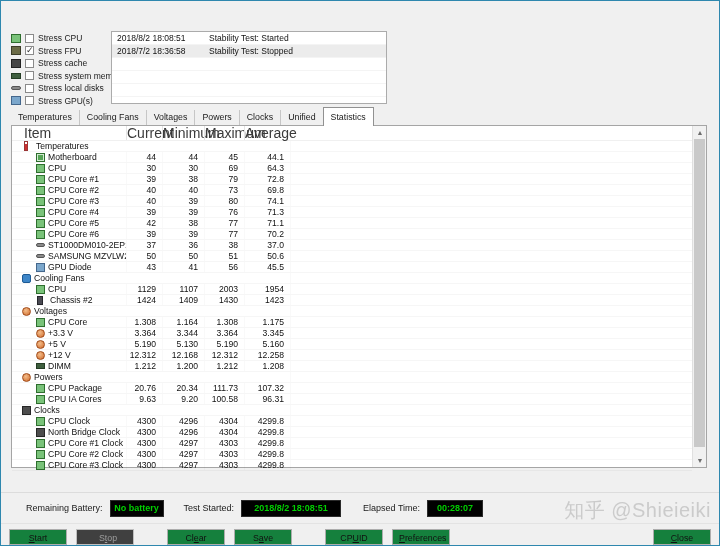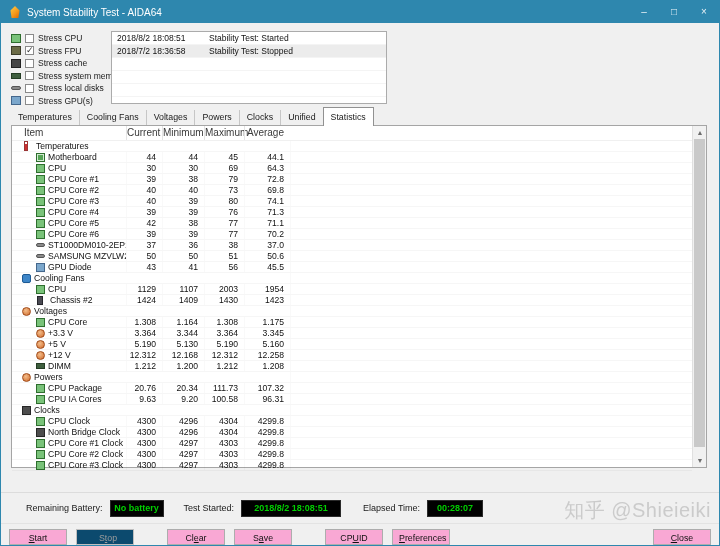--- a/index.html
+++ b/index.html
@@ -41,21 +41,21 @@
   .log-row .c2{flex:1;padding-left:5px;box-sizing:border-box;}
   .log-row.hl{background:#ececec;}
   
   .tabbar{position:absolute;left:10px;top:106px;height:18px;display:flex;align-items:flex-end;z-index:3;}
   .tab{height:15px;line-height:15px;padding:0 7px;font-size:8.8px;color:#1a1a1a;border-right:1px solid #c6c6c6;cursor:default;}
   .tab:last-child{border-right:none;}
   .tab.selected{height:18px;line-height:18px;background:#ffffff;border:1px solid #919191;border-bottom:none;margin-left:-1px;position:relative;top:1px;}
   
   .stats-panel{position:absolute;left:10px;top:124px;width:696px;height:343px;background:#fff;border:1px solid #a5a5a5;box-sizing:border-box;z-index:2;}
   .stats-inner{position:absolute;left:0;top:0;right:14px;bottom:0;display:flex;flex-direction:column;}
-  .stats-head{display:flex;height:14px;flex:none;color:#3a3a3a;font-size:10px;border-bottom:1px solid #f0f0f0;align-items:flex-end;}
+  .stats-head{display:flex;height:14px;flex:none;color:#3a3a3a;font-size:14px;border-bottom:1px solid #f0f0f0;align-items:flex-end;}
   .stats-head span{line-height:14px;box-sizing:border-box;}
   .h-item{width:114px;padding-left:12px;}
   .h-num{text-align:right;padding-right:6px;border-left:1px solid #e4e4e4;}
   .h-cur{width:36px;} .h-min{width:42px;} .h-max{width:40px;} .h-avg{width:46px;}
   .h-fill{flex:1;border-left:1px solid #e4e4e4;}
   .stats-body{flex:1;display:flex;flex-direction:column;}
   .srow{flex:1;display:flex;align-items:center;font-size:8.6px;color:#111;border-bottom:1px solid rgba(0,0,0,0.035);}
   .s-item{width:114px;display:flex;align-items:center;box-sizing:border-box;overflow:hidden;white-space:nowrap;}
   .srow.group .s-item{padding-left:10px;}
   .srow.item .s-item{padding-left:24px;}
@@ -73,43 +73,34 @@
   .statusbar{position:absolute;left:0;top:497px;width:100%;height:20px;display:flex;align-items:center;}
   .stat-label{font-size:9px;color:#1a1a1a;}
   .lcd{background:#000;color:#00cf00;font-size:9px;font-weight:bold;text-align:center;line-height:15px;height:15px;border:1px solid #2a2a2a;box-sizing:content-box;}
   .lcd-battery{width:52px;margin-left:7px;}
   .lcd-started{width:98px;margin-left:7px;}
   .lcd-elapsed{width:54px;margin-left:7px;}
   .sb-battery{margin-left:25px;} .sb-started{margin-left:20px;} .sb-elapsed{margin-left:22px;}
   
   .btn-sep{position:absolute;left:0;right:0;top:522px;height:1px;background:#e3e3e3;}
   .buttonrow{position:absolute;left:8px;right:8px;top:527px;height:17px;display:flex;align-items:center;}
-  .btn{width:58px;height:16px;flex:none;background:#f9a8d4;border:1px solid #adadad;box-sizing:border-box;font-size:8.8px;color:#111;text-align:center;line-height:14px;margin-right:9px;cursor:default;}
+  .btn{width:58px;height:16px;flex:none;background:#15803d;border:1px solid #adadad;box-sizing:border-box;font-size:8.8px;color:#111;text-align:center;line-height:14px;margin-right:9px;cursor:default;}
   .btn u{text-decoration:underline;}
-  .btn.disabled{color:#9d9d9d;border-color:#bfbfbf;background:#0c4a6e;padding-left:12px;}
+  .btn.disabled{color:#9d9d9d;border-color:#bfbfbf;background:#404040;padding-left:12px;}
   .btn-gap{width:24px;flex:none;}
   .btn-fill{flex:1;}
   .btn-close{margin-right:0;}
   
   .watermark{position:absolute;right:8px;top:496px;font-size:20px;color:#cbcbcb;z-index:5;letter-spacing:0.5px;pointer-events:none;}
 </style>
 </head>
 <body>
 
 <div class="window">
 
-  <div class="titlebar">
-    <span class="app-icon"></span>
-    <span class="title-text">System Stability Test - AIDA64</span>
-    <div class="win-controls">
-      <span class="win-btn">–</span>
-      <span class="win-btn">□</span>
-      <span class="win-btn">×</span>
-    </div>
-  </div>
 
   <div class="stress-box">
       <div class="opt-row">
         <span class="gicon" data-icon="cpu-icon"></span>
         <span class="cb"></span>
         <span class="opt-label">Stress CPU</span>
       </div>
       <div class="opt-row">
         <span class="gicon" data-icon="fpu-icon"></span>
         <span class="cb checked"></span>

